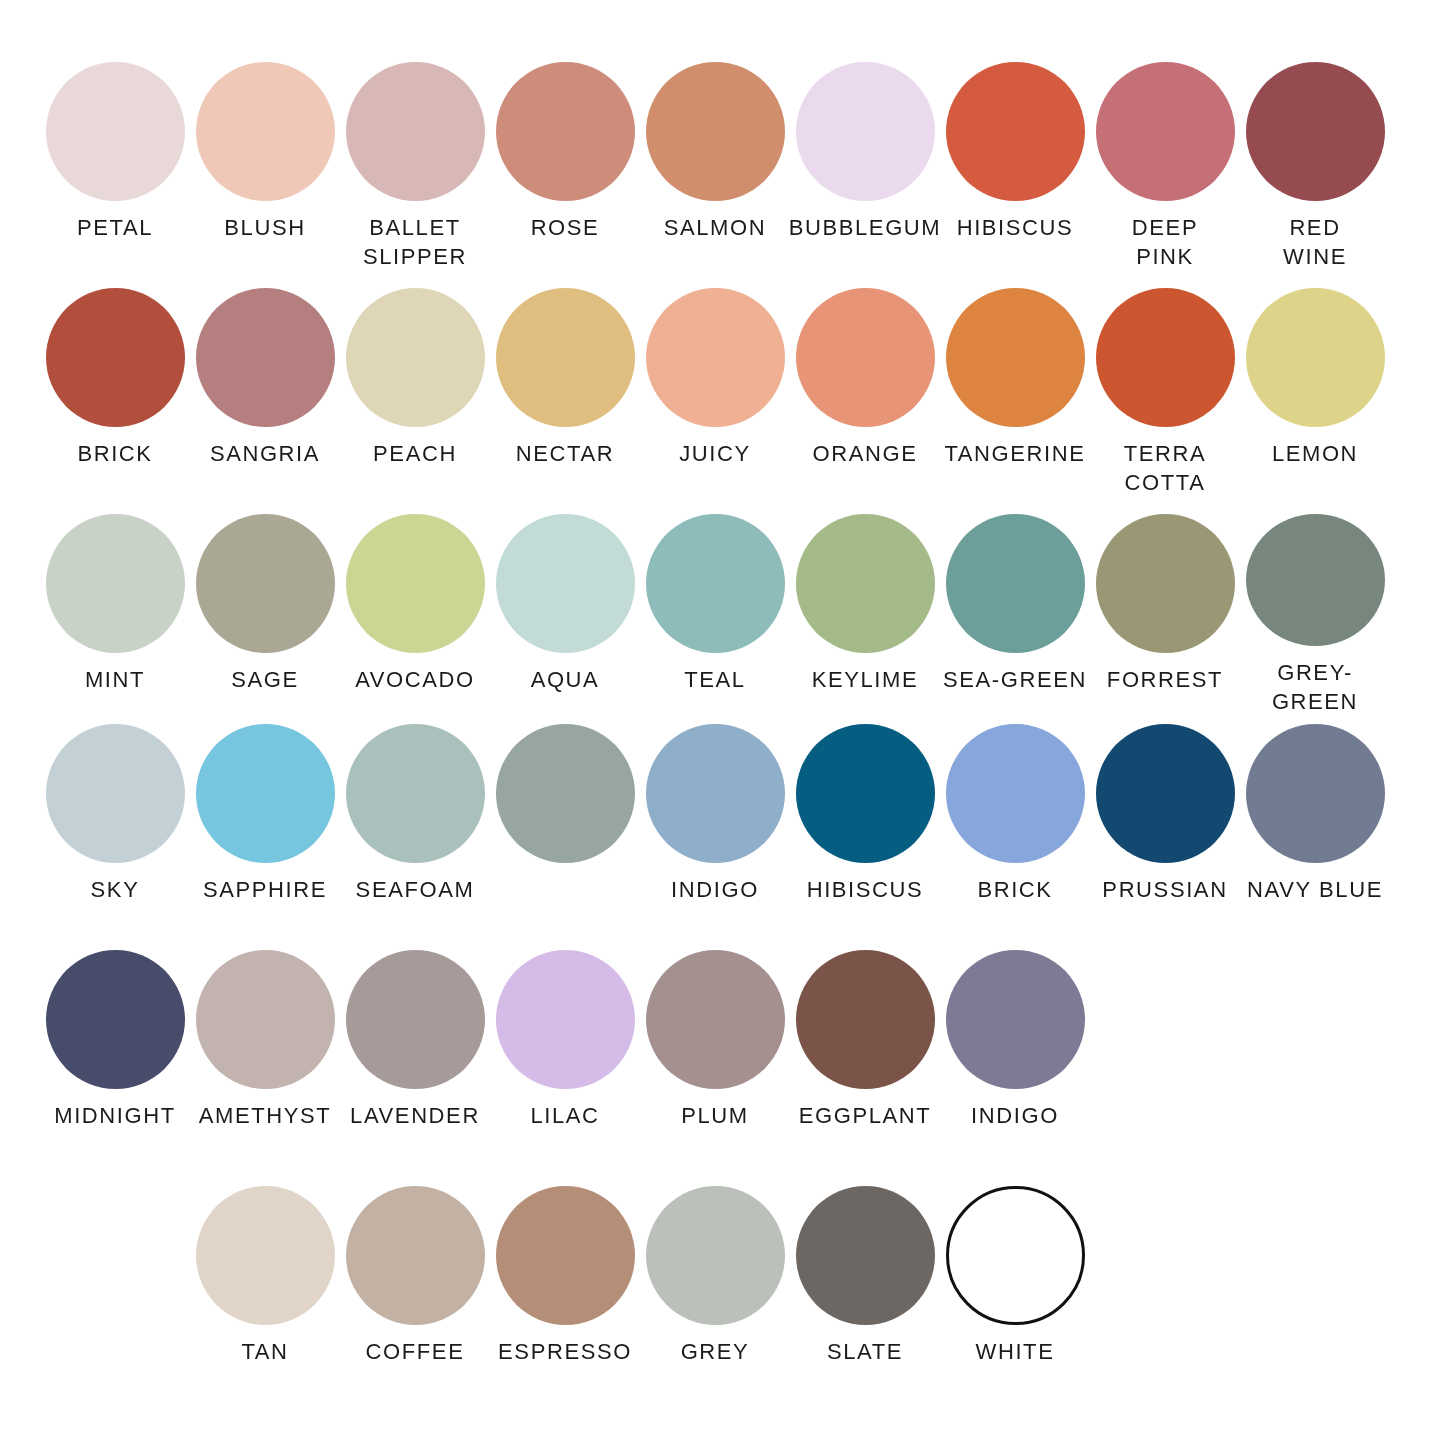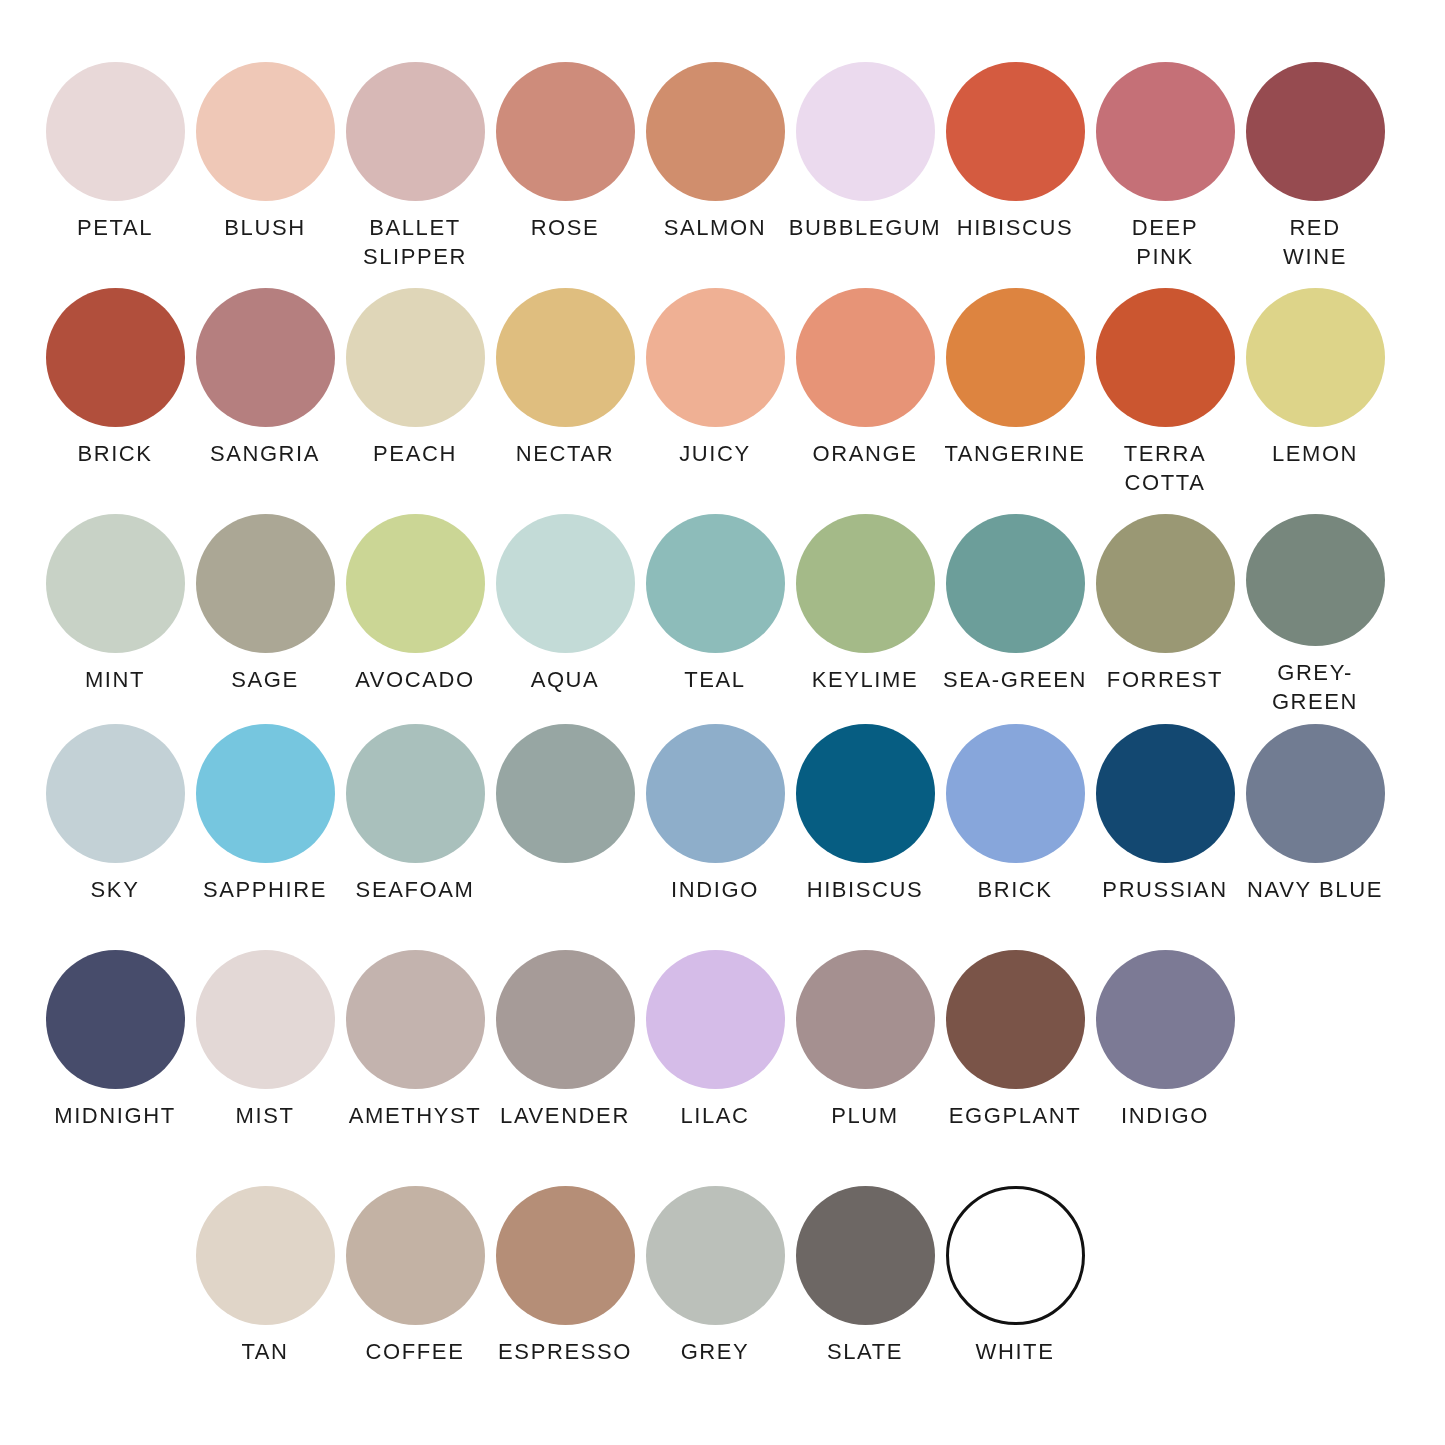--- a/index.html
+++ b/index.html
@@ -226,24 +226,20 @@
         <div class="swatch-circle" style="background: rgb(113, 124, 146);"></div>
         <div class="swatch-label">NAVY BLUE</div>
       </div>
     </div>
     <div class="palette-row row-5">
       <div class="swatch-cell">
         <div class="swatch-circle" style="background: rgb(71, 76, 107);"></div>
         <div class="swatch-label">MIDNIGHT</div>
       </div>
       <div class="swatch-cell">
-        <div class="swatch-circle" style="background: rgb(227, 216, 214);"></div>
-        <div class="swatch-label">MIST</div>
-      </div>
-      <div class="swatch-cell">
         <div class="swatch-circle" style="background: rgb(195, 179, 174);"></div>
         <div class="swatch-label">AMETHYST</div>
       </div>
       <div class="swatch-cell">
         <div class="swatch-circle" style="background: rgb(166, 155, 152);"></div>
         <div class="swatch-label">LAVENDER</div>
       </div>
       <div class="swatch-cell">
         <div class="swatch-circle" style="background: rgb(213, 188, 232);"></div>
         <div class="swatch-label">LILAC</div>

